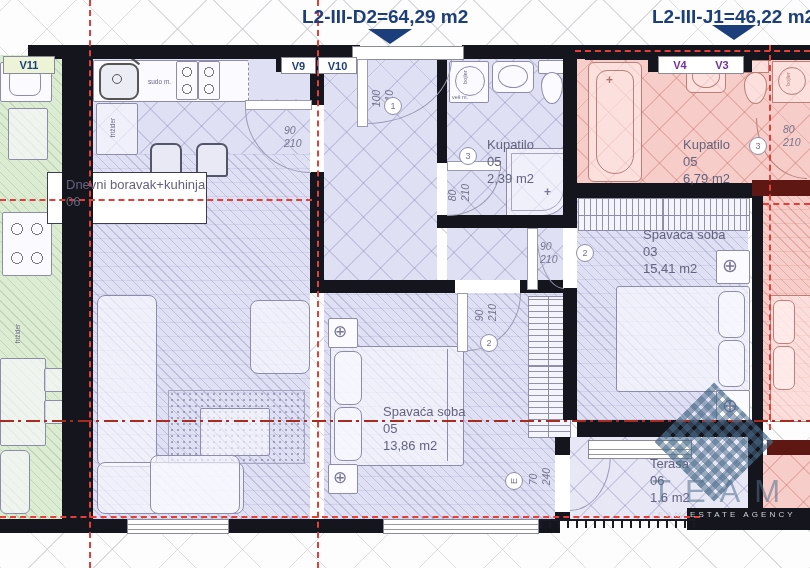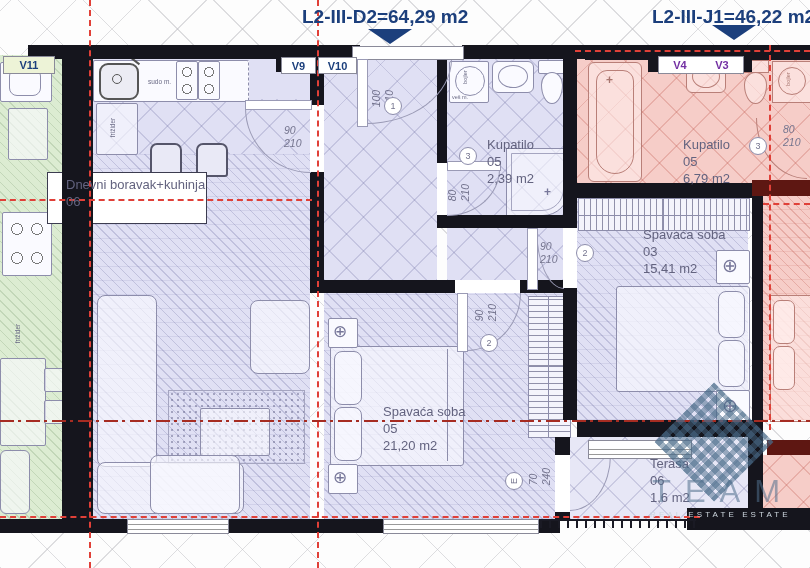--- a/index.html
+++ b/index.html
@@ -253,21 +253,21 @@
     <div>6,79 m2</div>
   </div>
   <div class="lbl" style="left:643px;top:226px">
     <div>Spavaća soba</div>
     <div>03</div>
     <div>15,41 m2</div>
   </div>
   <div class="lbl" style="left:383px;top:403px">
     <div>Spavaća soba</div>
     <div>05</div>
-    <div>21,20 m2</div>
+    <div>13,86 m2</div>
   </div>
   <div class="lbl" style="left:650px;top:455px">
     <div>Terasa</div>
     <div>06</div>
     <div>1,6 m2</div>
   </div>
 
   <div class="dims rot" style="left:374px;top:86px">
     <div>100</div>
     <div>210</div>
@@ -306,15 +306,15 @@
   <div class="dims rot" style="left:531px;top:464px">
     <div>70</div>
     <div>240</div>
   </div>
   <div class="cnum" style="left:505px;top:472px">
       <span class="rot">E</span>
     </div>
 
   <div class="wm-logo"></div>
   <div class="wm-team">TEAM</div>
-  <div class="wm-tag">REAL ESTATE ESTATE</div>
+  <div class="wm-tag">TEAM ESTATE AGENCY</div>
 
 </div>
 
 </body></html>

